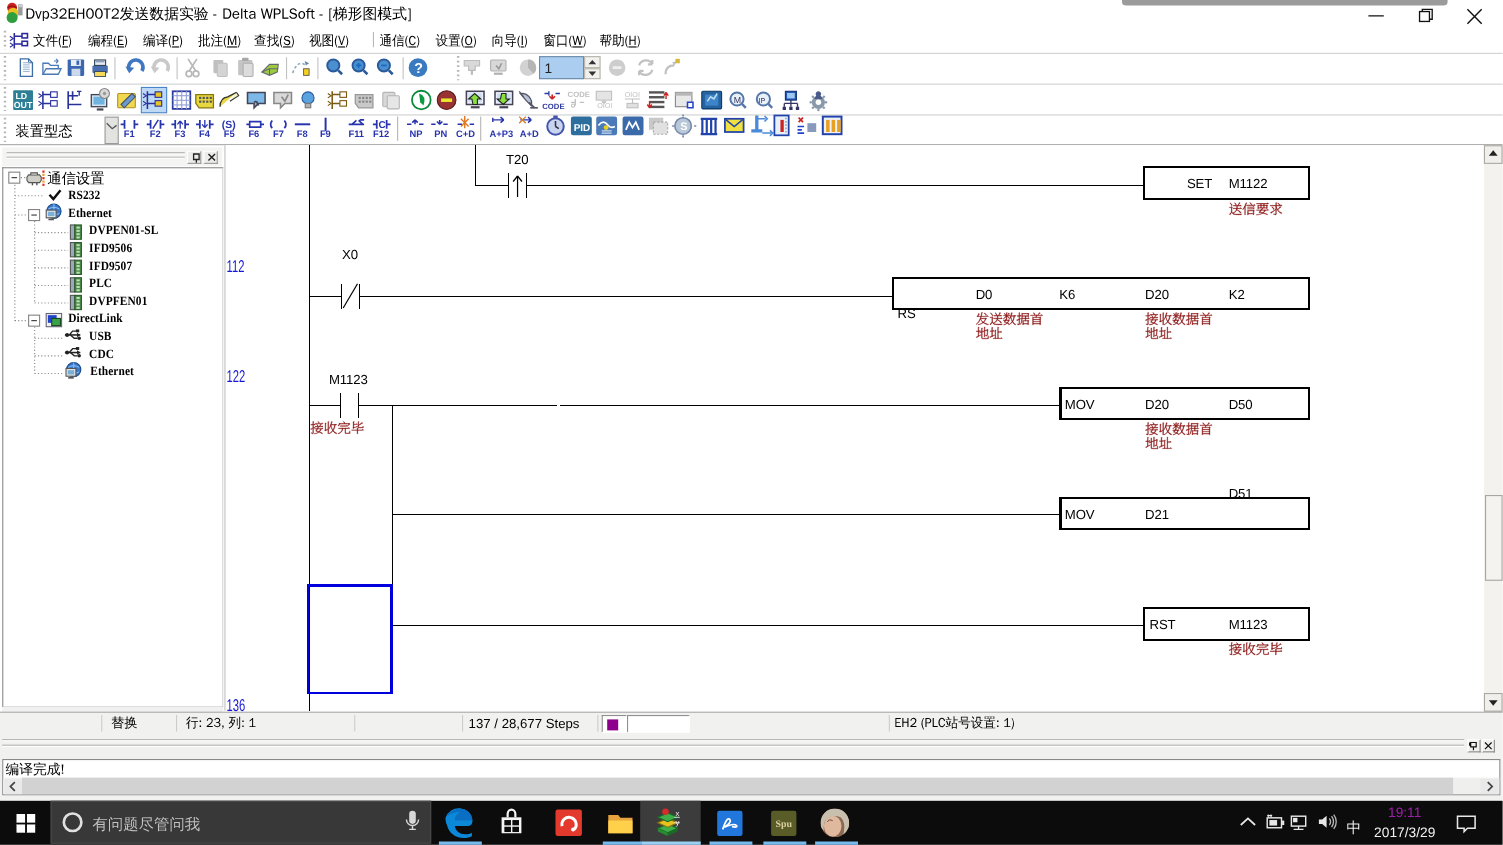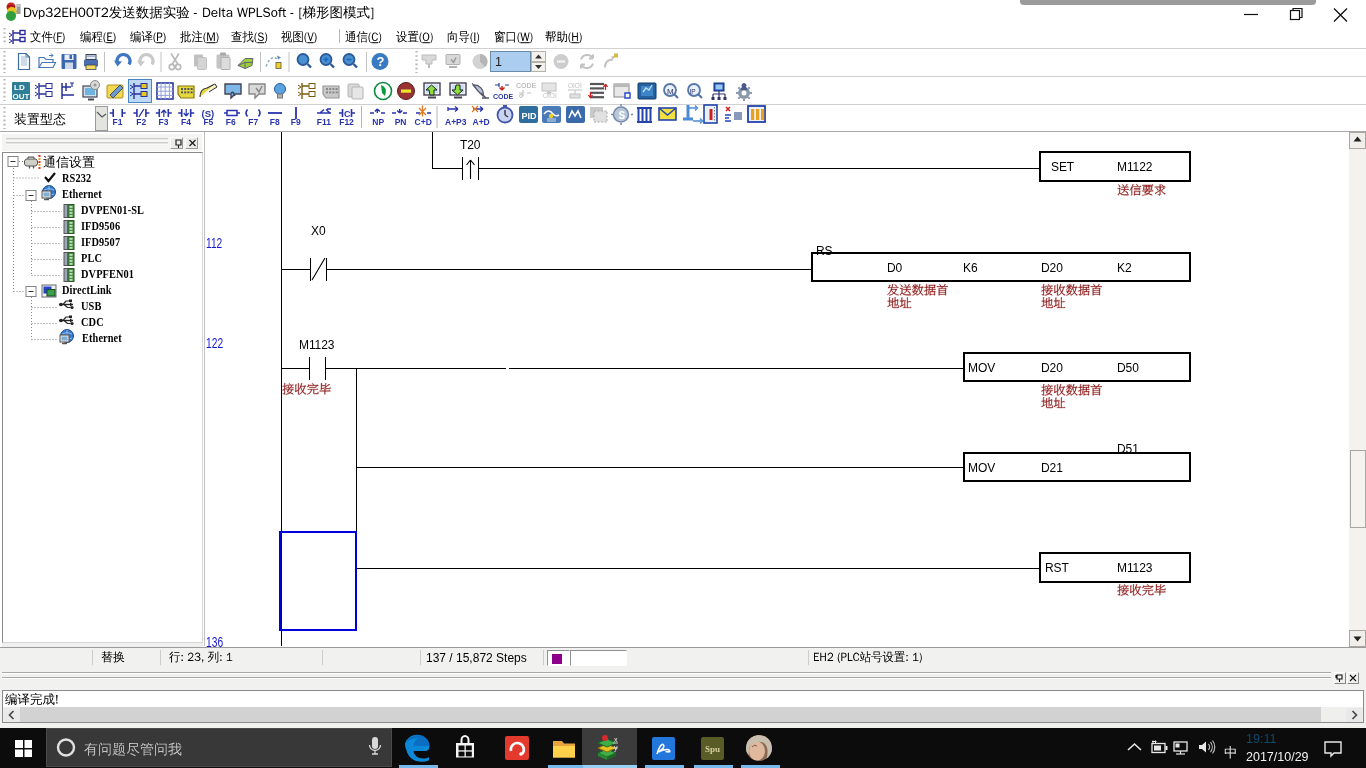--- a/index.html
+++ b/index.html
@@ -26,23 +26,23 @@
 <div class="abs" style="left:204px;top:132px;width:1145px;height:514px;background:#fff"></div>
 <div class="abs" style="left:203.5px;top:132px;width:1px;height:514px;background:#c0c0c0"></div>
 
 <div class="num" style="left:206px;top:234px">112</div>
 <div class="num" style="left:206px;top:334px">122</div>
 <div class="num" style="left:206px;top:633px">136</div>
 
 <div class="lad" style="left:460px;top:138px">T20</div>
 <div class="lad" style="left:311px;top:224px">X0</div>
 <div class="lad" style="left:299px;top:338px">M1123</div>
-<div class="lad" style="left:1051px;top:159.5px">SET</div>
+<div class="lad" style="left:1079px;top:159.5px">SET</div>
 <div class="lad" style="left:1117px;top:159.5px">M1122</div>
-<div class="lad" style="left:816px;top:244px">RS</div>
+<div class="lad" style="left:816px;top:278px">RS</div>
 <div class="lad" style="left:887px;top:260.5px">D0</div>
 <div class="lad" style="left:963px;top:260.5px">K6</div>
 <div class="lad" style="left:1041px;top:260.5px">D20</div>
 <div class="lad" style="left:1117px;top:260.5px">K2</div>
 <div class="lad" style="left:968px;top:360.5px">MOV</div>
 <div class="lad" style="left:1041px;top:360.5px">D20</div>
 <div class="lad" style="left:1117px;top:360.5px">D50</div>
 <div class="lad" style="left:968px;top:460.5px">MOV</div>
 <div class="lad" style="left:1041px;top:460.5px">D21</div>
 <div class="lad" style="left:1117px;top:442px">D51</div>
@@ -61,21 +61,21 @@
 <div class="tree" style="left:81px;top:316px">CDC</div>
 <div class="tree" style="left:82px;top:332px">Ethernet</div>
 
 <div class="abs" style="left:1349px;top:132px;width:17px;height:515px;background:#f3f2ee"></div>
 <div class="abs" style="left:1349px;top:132px;width:17px;height:17px;background:#f0efeb;border:1px solid #aaa8a0"></div>
 <div class="abs" style="left:1349px;top:630px;width:17px;height:17px;background:#f0efeb;border:1px solid #aaa8a0"></div>
 <div class="abs" style="left:1349.5px;top:450px;width:16px;height:78px;background:#f4f3ef;border:1px solid #a8a6a0"></div>
 
 <div class="abs" style="left:0;top:647px;width:1366px;height:1px;background:#9a9a9a"></div>
 <div class="abs" style="left:0;top:648px;width:1366px;height:20px;background:#f1f1ef"></div>
-<div class="abs" style="left:426px;top:651px;width:200px;font-size:12px;color:#000">137 / 15,872 Steps</div>
+<div class="abs" style="left:426px;top:651px;width:200px;font-size:12px;color:#000">137 / 28,677 Steps</div>
 <div class="abs" style="left:547px;top:650px;width:23px;height:16px;background:#fff;border:1px solid #909090;border-bottom-color:#fff;border-right-color:#fff"></div>
 <div class="abs" style="left:552px;top:653.5px;width:10px;height:10px;background:#8c008c"></div>
 <div class="abs" style="left:570px;top:650px;width:57px;height:16px;background:#fff;border:1px solid #909090;border-bottom-color:#fff;border-right-color:#fff"></div>
 
 <div class="abs" style="left:92px;top:650px;width:1px;height:15px;background:#cccccc"></div>
 <div class="abs" style="left:160px;top:650px;width:1px;height:15px;background:#cccccc"></div>
 <div class="abs" style="left:322px;top:650px;width:1px;height:15px;background:#cccccc"></div>
 <div class="abs" style="left:420px;top:650px;width:1px;height:15px;background:#cccccc"></div>
 <div class="abs" style="left:543px;top:650px;width:1px;height:15px;background:#cccccc"></div>
 <div class="abs" style="left:808px;top:650px;width:1px;height:15px;background:#cccccc"></div>
@@ -99,22 +99,22 @@
 <div class="abs" style="left:46px;top:728px;width:346px;height:39px;background:#383838;border:1px solid #4a4a4a"></div>
 <div class="abs" style="left:582px;top:728px;width:55px;height:40px;background:#3c3c3c"></div>
 
 <div class="abs" style="left:399px;top:765px;width:39px;height:3px;background:#76b9ed"></div>
 <div class="abs" style="left:548px;top:765px;width:35px;height:3px;background:#76b9ed"></div>
 <div class="abs" style="left:583px;top:765px;width:54px;height:3px;background:#9bd0f5"></div>
 <div class="abs" style="left:645px;top:765px;width:39px;height:3px;background:#76b9ed"></div>
 <div class="abs" style="left:694px;top:765px;width:39px;height:3px;background:#76b9ed"></div>
 <div class="abs" style="left:741px;top:765px;width:39px;height:3px;background:#76b9ed"></div>
 
-<div class="abs" style="left:1246px;top:732px;width:62px;text-align:left;font-size:12.5px;color:#0c4a6e">19:11</div>
-<div class="abs" style="left:1246px;top:750px;width:62px;text-align:center;font-size:12.5px;color:#f2f2f2">2017/10/29</div>
+<div class="abs" style="left:1246px;top:732px;width:62px;text-align:center;font-size:12.5px;color:#a21caf">19:11</div>
+<div class="abs" style="left:1246px;top:750px;width:62px;text-align:center;font-size:12.5px;color:#f2f2f2">2017/3/29</div>
 
 <svg class="abs" style="left:0;top:0" width="1366" height="768" viewBox="0 0 1366 768">
 <g>
 <circle cx="11" cy="7" r="4.5" fill="#cc2222"></circle>
 <circle cx="12" cy="12" r="5" fill="#e8c21f"></circle>
 <circle cx="11" cy="16" r="5" fill="#2f9e3f"></circle>
 <path d="M7 7 Q11 4 15 7" stroke="#881111" fill="none" stroke-width="1"></path>
 <rect x="16.5" y="4" width="4" height="10" fill="#9a9a9a"></rect>
 <rect x="17" y="4.5" width="3" height="2" fill="#cfcfcf"></rect>
 </g>

